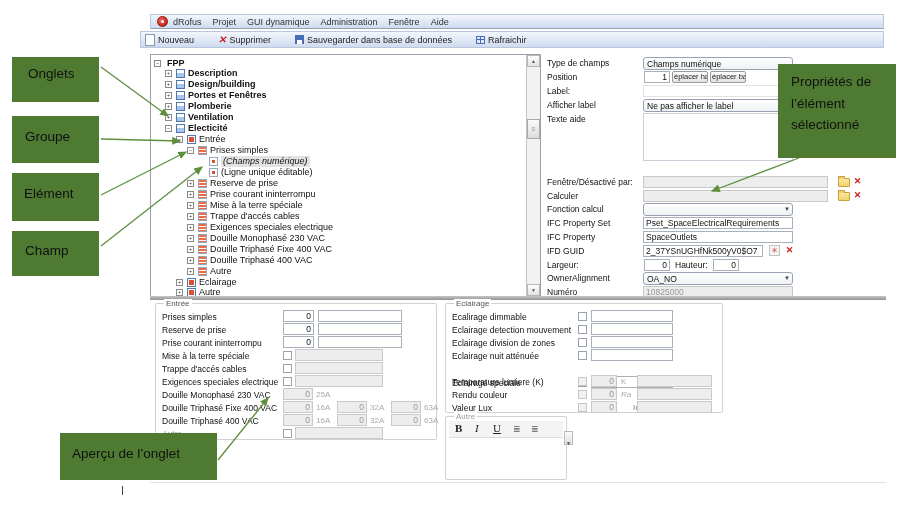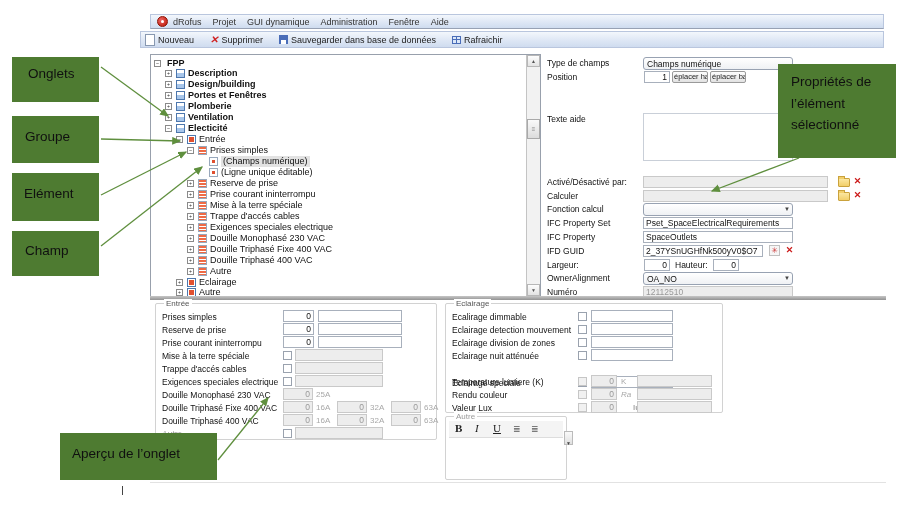--- a/index.html
+++ b/index.html
@@ -9,21 +9,21 @@
 
   
   .bar{background:linear-gradient(180deg,#f3f7fc 0%,#dee7f5 55%,#cfdcef 100%);
        border:1px solid #b9c6de;box-sizing:border-box;display:flex;align-items:center;}
   #menubar{left:150px;top:14px;width:734px;height:15px;border-bottom:1px solid #97a1b4;}
   #toolbar{left:140px;top:31px;width:744px;height:17px;}
   .menu-item{font-size:9px;color:#333;margin-right:11px;white-space:nowrap;}
   #menubar .logo{width:9px;height:9px;border-radius:50%;background:radial-gradient(circle at 35% 35%,#e66,#b81400);
        border:1px solid #8d1000;margin:0 5px 0 6px;position:relative;}
   #menubar .logo span{position:absolute;left:3px;top:3px;width:3px;height:3px;border-radius:50%;background:#fff;}
-  .tbtn{display:flex;align-items:center;font-size:9px;color:#222;margin-right:16px;white-space:nowrap;}
+  .tbtn{display:flex;align-items:center;font-size:9px;color:#222;margin-right:24px;white-space:nowrap;}
   .tbtn .ic{margin-right:3px;display:inline-block;}
   .ic-new{width:8px;height:10px;background:#fff;border:1px solid #8898b0;}
   .ic-x{color:#d02020;font-weight:bold;font-style:italic;font-size:10px;line-height:10px;}
   .ic-save{width:9px;height:9px;background:#4a6db8;position:relative;}
   .ic-save i{position:absolute;left:2px;bottom:0;width:5px;height:4px;background:#fff;}
   .ic-grid{width:9px;height:8px;border:1px solid #4a6db8;box-sizing:border-box;
      background:linear-gradient(#4a6db8,#4a6db8) 0 2px/100% 1px no-repeat,
                 linear-gradient(#4a6db8,#4a6db8) 3px 0/1px 100% no-repeat,#dce8f8;}
 
   
@@ -186,21 +186,21 @@
       </div>
       <div class="trow" style="top: 90.1px;">
         <span class="expander" style="left: 36px;">−</span>
         <span class="ticon ticon-element" style="left: 47px;"></span>
         <span class="tlabel" style="left: 59px;">Prises simples</span>
       </div>
       <div class="trow" style="top: 101.05px;">
         <span class="ticon ticon-field" style="left: 58px;">
           <i></i>
         </span>
-        <span class="tlabel sel" style="left: 70px;">(Champs numérique)</span>
+        <span class="tlabel sel" style="left: 70px; font-style: italic;">(Champs numérique)</span>
       </div>
       <div class="trow" style="top: 112px;">
         <span class="ticon ticon-field" style="left: 58px;">
           <i></i>
         </span>
         <span class="tlabel" style="left: 70px;">(Ligne unique éditable)</span>
       </div>
       <div class="trow" style="top: 122.95px;">
         <span class="expander" style="left: 36px;">+</span>
         <span class="ticon ticon-element" style="left: 47px;"></span>
@@ -275,30 +275,38 @@
     <span class="combo" style="left:98px;width:150px"><span>Champs numérique</span></span>
   </div>
 
   <div class="prow" style="top:17px">
     <span class="plabel">Position</span>
     <span class="inp num" style="left:99px;width:26px">1</span>
     <span class="pbtn" style="left:127px;width:36px">éplacer ha</span>
     <span class="pbtn" style="left:165px;width:36px">éplacer ba</span>
   </div>
 
-
+  <div class="prow" style="top:31px">
+    <span class="plabel">Label:</span>
+    <span class="inp" style="left:98px;width:150px;border-color:#e3e3e3"></span>
+  </div>
+
+  <div class="prow" style="top:45px">
+    <span class="plabel">Afficher label</span>
+    <span class="combo" style="left:98px;width:150px"><span>Ne pas afficher le label</span></span>
+  </div>
 
   <div class="prow" style="top:59px">
     <span class="plabel">Texte aide</span>
     <span class="tbox" style="left:98px;top:0;width:150px;height:48px"></span>
   </div>
 
 
   <div class="prow" style="top:122px">
-    <span class="plabel">Activé/Désactivé par:</span>
+    <span class="plabel">Fenêtre/Désactivé par:</span>
     <span class="inp dis" style="left:98px;width:185px"></span>
     <span class="folder" style="left:293px;top:2px"></span>
     <span class="redx" style="left:307px;top:0">✕</span>
   </div>
 
   <div class="prow" style="top:136px">
     <span class="plabel">Calculer</span>
     <span class="inp dis" style="left:98px;width:185px"></span>
     <span class="folder" style="left:293px;top:2px"></span>
     <span class="redx" style="left:307px;top:0">✕</span>
@@ -333,21 +341,21 @@
     <span class="inp num" style="left:168px;width:26px">0</span>
   </div>
 
   <div class="prow" style="top:218px">
     <span class="plabel">OwnerAlignment</span>
     <span class="combo" style="left:98px;width:150px"><span>OA_NO</span><span class="carr">▼</span></span>
   </div>
 
   <div class="prow" style="top:232px">
     <span class="plabel">Numéro</span>
-    <span class="inp dis" style="left:98px;width:150px;text-align:left">12112510</span>
+    <span class="inp dis" style="left:98px;width:150px;text-align:left">10825000</span>
   </div>
 </div>
 
 <div id="divider" class="abs"></div>
 
 <div id="preview" class="abs">
   <div class="gbox" style="left:5px;top:3px;width:282px;height:137px">
     <span class="glegend">Entrée</span>
     <div id="entree-rows">
         <div class="frow" style="top: 6px;">

